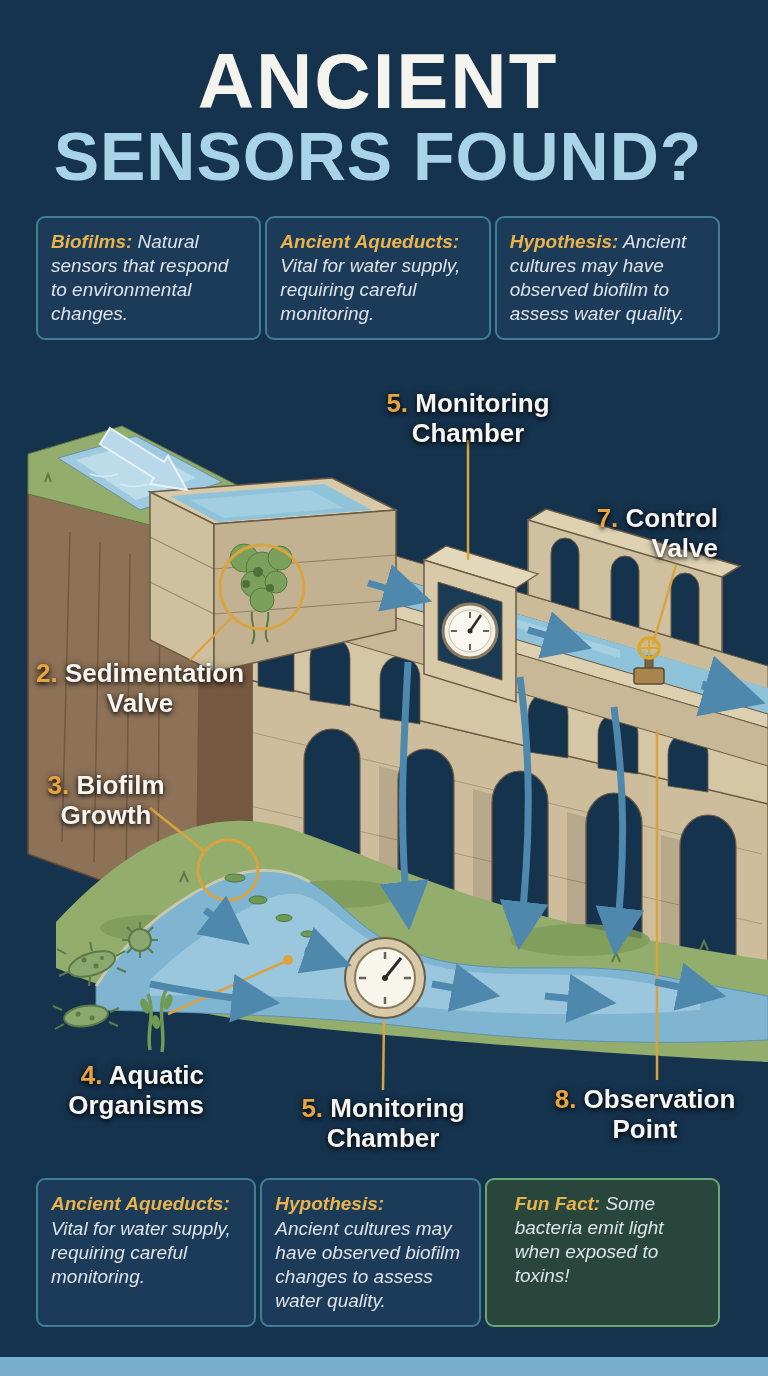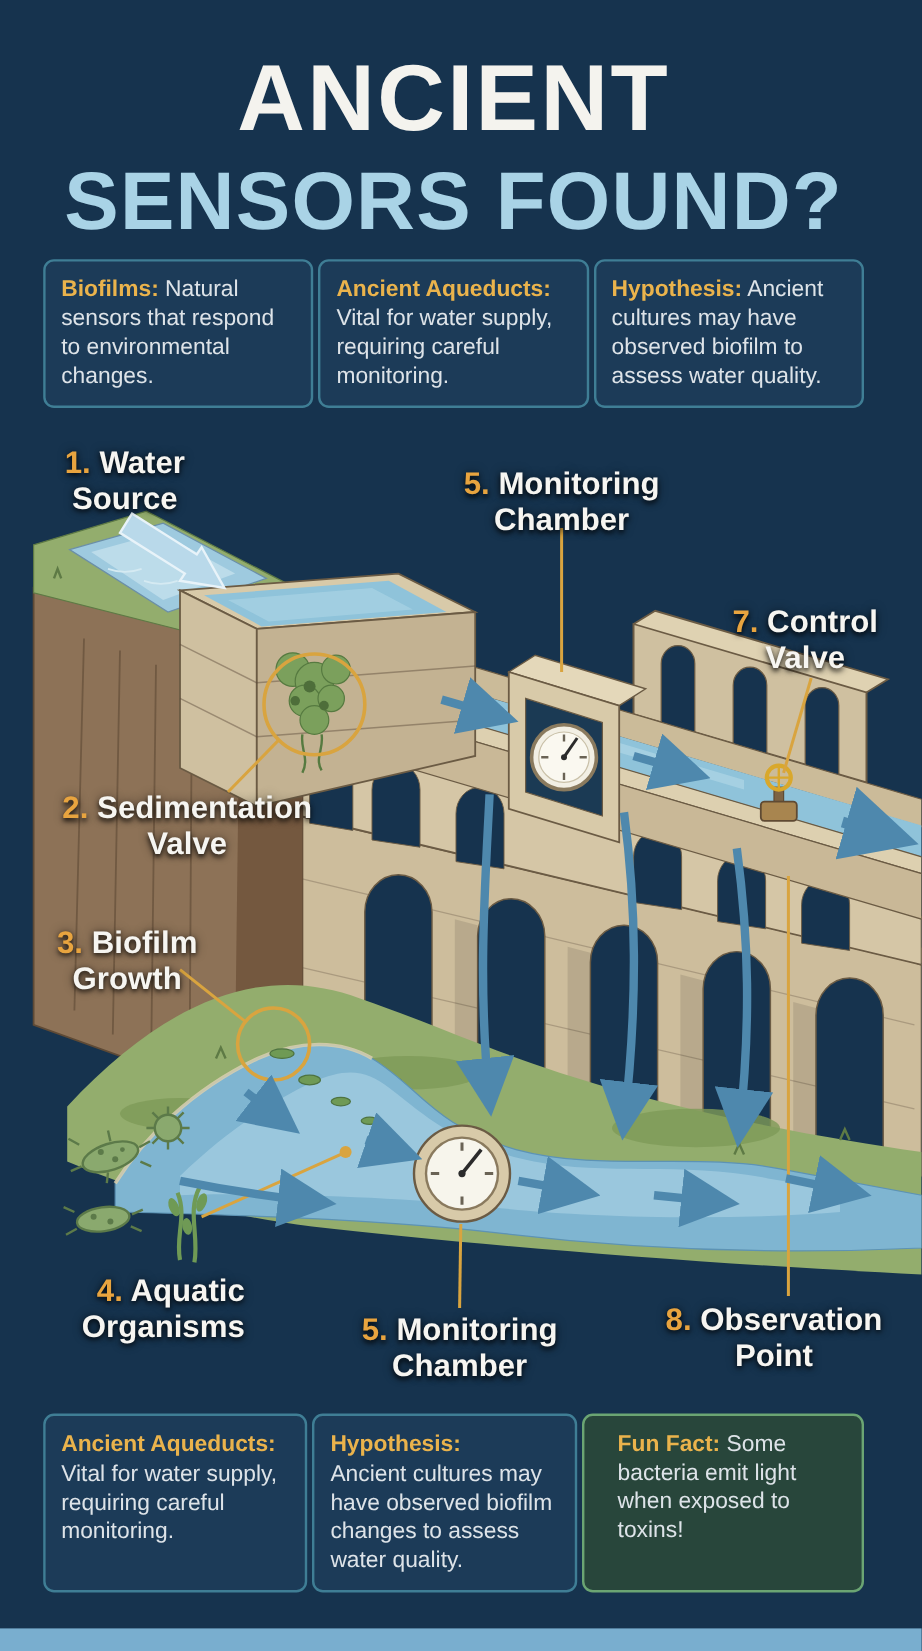--- a/index.html
+++ b/index.html
@@ -7,24 +7,24 @@
     width:768px; height:1376px;
     background:#16334e;
     font-family:"Liberation Sans", sans-serif;
     position:relative; overflow:hidden;
   }
   .page { position:relative; width:756px; height:1376px; }
 
   
   .title { text-align:center; padding-top:44px; line-height:0.95; }
   .title-line1 { font-size:78px; font-weight:bold; color:#f4f3ee; letter-spacing:2px; }
-  .title-line2 { font-size:68px; font-weight:bold; color:#a9d3e6; letter-spacing:1px; margin-top:18px; }
+  .title-line2 { font-size:68px; font-weight:bold; color:#a9d3e6; letter-spacing:1px; margin-top:6px; }
 
   
-  .info-row { position:absolute; left:36px; right:36px; display:flex; gap:4px; }
+  .info-row { position:absolute; left:36px; right:36px; display:flex; gap:4px;font-style:italic; }
   .info-row.top { top:216px; }
   .info-row.bottom { top:1178px; }
   .info-box {
     flex:1; border:2px solid #3f7e95; border-radius:9px;
     background:#1c3b58; padding:12px 13px;
     font-size:19px; line-height:1.26; color:#dde3e8;
   }
   .info-box .lead { color:#eab34c; font-weight:bold; }
   .info-box .lead.block { display:block; margin-bottom:1px; }
   .info-box.green { border-color:#6ba573; background:#28463b;padding-left:28px; }
@@ -246,36 +246,32 @@
         <path d="M150,622 C190,630 230,636 268,640" stroke-width="7" marker-end="url(#ah)"></path>
         <path d="M305,588 L340,600" stroke-width="7" marker-end="url(#ah)"></path>
         <path d="M432,622 L488,632" stroke-width="7" marker-end="url(#ah)"></path>
         <path d="M545,634 L604,640" stroke-width="7" marker-end="url(#ah)"></path>
         <path d="M655,620 L714,632" stroke-width="7" marker-end="url(#ah)"></path>
       </g>
 
       <polygon points="110,66 164,100 168,94 187,128 150,122 154,116 100,82" fill="#b9d9ea" stroke="#e8f3f9" stroke-width="2"></polygon>
     </svg>
 
-    <div class="dlabel" style="left:34px; top:8px; width:140px;">
-      <div><span class="num">1.</span> <span>Water</span></div>
-      <div>Source</div>
-    </div>
 
     <div class="dlabel" style="left:368px; top:26px; width:200px;">
       <div><span class="num">5.</span> <span>Monitoring</span></div>
       <div>Chamber</div>
     </div>
 
-    <div class="dlabel" style="left:596px; top:141px; width:150px;">
+    <div class="dlabel" style="left:568px; top:141px; width:150px;text-align:right;">
       <div><span class="num">7.</span> <span>Control</span></div>
       <div>Valve</div>
     </div>
 
-    <div class="dlabel" style="left:40px; top:296px; width:232px;">
+    <div class="dlabel" style="left:24px; top:296px; width:232px;">
       <div><span class="num">2.</span> <span>Sedimentation</span></div>
       <div>Valve</div>
     </div>
 
     <div class="dlabel" style="left:26px; top:408px; width:160px;">
       <div><span class="num">3.</span> <span>Biofilm</span></div>
       <div>Growth</div>
     </div>
 
     <div class="dlabel" style="left:24px; top:698px; width:180px;text-align:right;">

